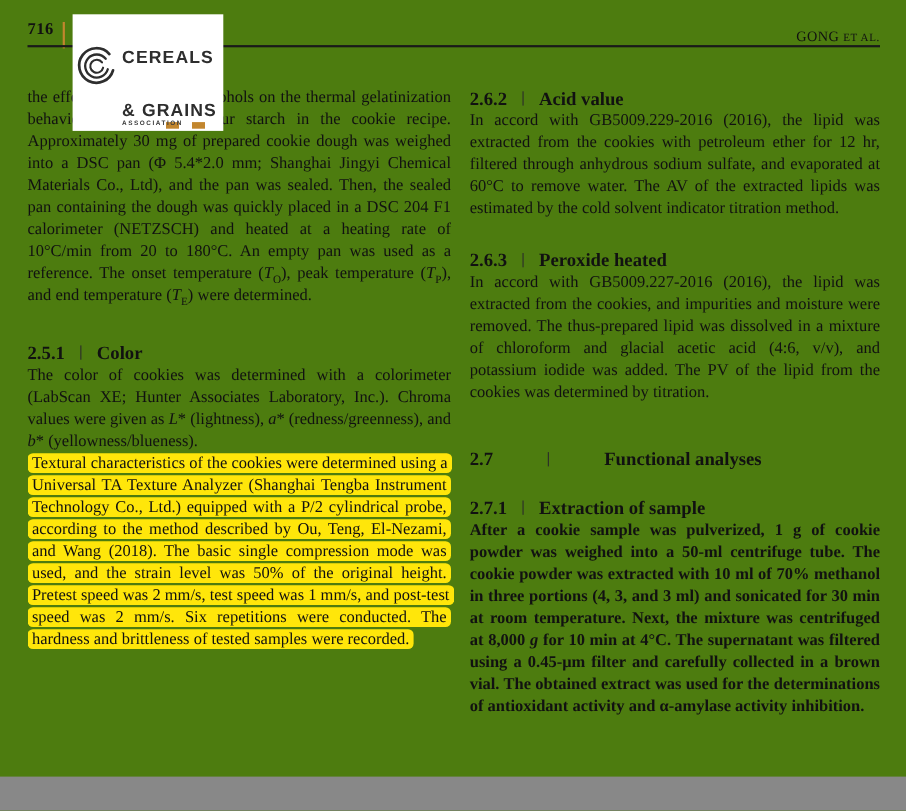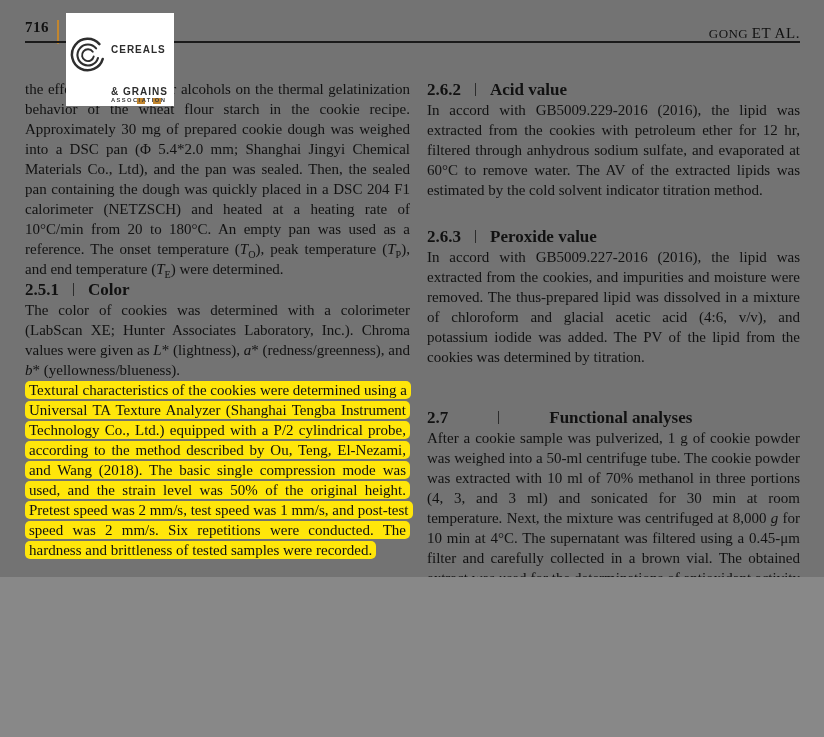--- a/index.html
+++ b/index.html
@@ -5,22 +5,22 @@
   :root{
     --highlight:#ffe60a;
     --accent:#c2862e;
     --text:#111111;
     --rule:#1a1a1a;
   }
   html,body{margin:0;padding:0;}
   body{background:#888;font-family:"Liberation Serif", serif;}
   .page{
     position:relative;
-    width:824px;height:577px;
-    background:#737373;
+    width:824px;height:706px;
+    background:#4d7c0f;
     overflow:hidden;
     color:var(--text);
   }
   
   .pagenum{
     position:absolute;left:25px;top:19px;
     font-weight:bold;font-size:15px;letter-spacing:.5px;
   }
   .header-vbar{
     position:absolute;left:57px;top:20px;width:2px;height:24px;
@@ -30,47 +30,47 @@
     position:absolute;left:25px;right:24px;top:41px;height:2px;
     background:var(--rule);
   }
   .logo{
     position:absolute;left:66px;top:13px;
     display:flex;align-items:center;gap:3px;
     background:#fff;padding:0 6px 2px 2px;z-index:2;
   }
   .logo-text{display:flex;flex-direction:column;line-height:1.02;
     font-family:"Liberation Sans", sans-serif;}
-  .logo-line{font-size:10px;font-weight:700;letter-spacing:1px;color:#2d2d2d;margin-top:32px;}
+  .logo-line{font-size:16px;font-weight:700;letter-spacing:1px;color:#2d2d2d;margin-top:32px;}
   .logo-assoc{
     font-size:5.8px;font-weight:700;letter-spacing:1.4px;color:#3a3a3a;margin-top:1px;
     background:linear-gradient(90deg, transparent 0 46%, var(--accent) 46% 60%,
                transparent 60% 74%, var(--accent) 74% 88%, transparent 88% 100%);
   }
   .running-head{
     position:absolute;right:24px;top:25px;font-size:13px;letter-spacing:.4px;
   }
-  .running-head .etal{font-size:15px;letter-spacing:.6px;}
+  .running-head .etal{font-size:10px;letter-spacing:.6px;}
   
   .col{position:absolute;top:79px;font-size:15px;line-height:20px;text-align:justify;}
   .col-left{left:25px;width:385px;}
   .col-right{left:427px;width:373px;}
   .col p{margin:0;}
   .sec{
     display:flex;align-items:center;
     margin:0;font-size:17px;font-weight:bold;line-height:21px;text-align:left;
   }
   .secbar{
     display:inline-block;width:1px;height:13px;background:#2b2b2b;
     margin:0 14px;flex:none;
   }
-  .mt38{margin-top:38px;} .mt31{} .mt15{margin-top:15px;}
+  .mt38{margin-top:38px;} .mt31{margin-top:31px;} .mt15{margin-top:15px;}
   .mt32{margin-top:32px;} .mt19{margin-top:19px;} .mt16{margin-top:16px;}
   .mt46{margin-top:26px;} .mt40{margin-top:40px;gap:36px;} .mt23{margin-top:23px;}
-  .mt13{margin-top:13px;}
+  .mt13{margin-top:13px;font-weight:bold;}
   .it{font-style:italic;}
   sub{font-size:68%;line-height:0;}
   .hl{
     background:var(--highlight);
     padding:1px 4px;
     border-radius:5px;
     -webkit-box-decoration-break:clone;
     box-decoration-break:clone;
   }
 </style>
@@ -126,28 +126,33 @@
       <span>2.6.2</span>
       <span class="secbar"></span>
       <span>Acid value</span>
     </h3>
 
     <p class="mt16"><span>In accord with GB5009.229-2016 (2016), the lipid was extracted from the cookies with petroleum ether for 12 hr, filtered through anhydrous sodium sulfate, and evaporated at 60°C to remove water. The AV of the extracted lipids was estimated by the cold solvent indicator titration method.</span></p>
 
     <h3 class="sec mt46">
       <span>2.6.3</span>
       <span class="secbar"></span>
-      <span>Peroxide value</span>
+      <span>Peroxide heated</span>
     </h3>
 
     <p class="mt16"><span>In accord with GB5009.227-2016 (2016), the lipid was extracted from the cookies, and impurities and moisture were removed. The thus-prepared lipid was dissolved in a mixture of chloroform and glacial acetic acid (4:6, v/v), and potassium iodide was added. The PV of the lipid from the cookies was determined by titration.</span></p>
 
     <h2 class="sec mt40">
       <span>2.7</span>
       <span class="secbar"></span>
       <span>Functional analyses</span>
     </h2>
 
+    <h3 class="sec mt23">
+      <span>2.7.1</span>
+      <span class="secbar"></span>
+      <span>Extraction of sample</span>
+    </h3>
 
     <p class="mt13"><span>After a cookie sample was pulverized, 1 g of cookie powder was weighed into a 50-ml centrifuge tube. The cookie powder was extracted with 10 ml of 70% methanol in three portions (4, 3, and 3 ml) and sonicated for 30 min at room temperature. Next, the mixture was centrifuged at 8,000 </span><span class="it">g</span><span> for 10 min at 4°C. The supernatant was filtered using a 0.45-μm filter and carefully collected in a brown vial. The obtained extract was used for the determinations of antioxidant activity and α-amylase activity inhibition.</span></p>
   </div>
 
 </div>
 
 </body></html>

